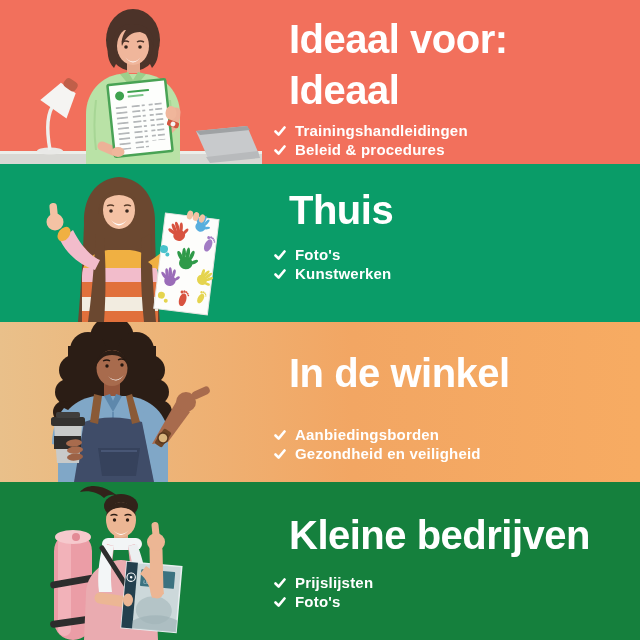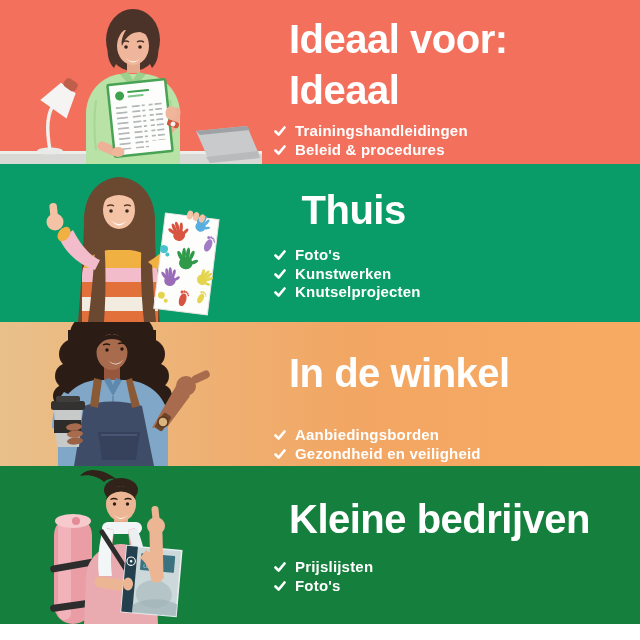--- a/index.html
+++ b/index.html
@@ -1,21 +1,21 @@
 <!DOCTYPE html>
 <html><head>
 <meta charset="utf-8">
 <style>
   html,body{margin:0;padding:0;background:#fff;}
   .poster{position:relative;width:640px;height:640px;overflow:hidden;
     font-family:"Liberation Sans","DejaVu Sans",sans-serif;color:#fff;}
   section{position:relative;overflow:hidden;}
   .s1{height:164px;background:#f2705c;}
   .s2{height:158px;background:#0a9c68;text-align:right;}
-  .s3{height:144px;background:linear-gradient(90deg,#e9c08a 0%,#f2a663 55%,#f7ab62 100%);}
+  .s3{height:160px;background:linear-gradient(90deg,#e9c08a 0%,#f2a663 55%,#f7ab62 100%);}
   .s4{height:158px;background:#15803d;}
   .illu{position:absolute;left:0;bottom:0;display:block;}
   .text{position:absolute;left:274px;top:0;}
   .title,.heading{font-size:40px;font-weight:700;letter-spacing:-0.5px;line-height:36px;margin:15px;}
   ul{list-style:none;margin:0;padding:0;display:flex;flex-direction:column;gap:2.5px;}
   li{display:flex;align-items:center;gap:9px;font-size:15px;font-weight:700;
      letter-spacing:0.2px;line-height:16px;}
   .check{flex:0 0 auto;display:block;}
   .s1 .text{top:6px;}  .s1 .heading{margin-top:14px;} .s1 ul{margin-top:5px;}
   .s2 .text{top:13px;} .s2 ul{margin-top:19px;}
@@ -200,26 +200,20 @@
           <svg class="check" width="12" height="12" viewBox="0 0 12 12">
               <polyline points="1.5,6.5 4.6,9.6 10.5,2.5" fill="none" stroke="#fff" stroke-width="2.6" stroke-linecap="round" stroke-linejoin="round"></polyline>
             </svg>
           <span>Foto's</span>
         </li>
         <li>
           <svg class="check" width="12" height="12" viewBox="0 0 12 12">
               <polyline points="1.5,6.5 4.6,9.6 10.5,2.5" fill="none" stroke="#fff" stroke-width="2.6" stroke-linecap="round" stroke-linejoin="round"></polyline>
             </svg>
           <span>Kunstwerken</span>
-        </li>
-        <li>
-          <svg class="check" width="12" height="12" viewBox="0 0 12 12">
-              <polyline points="1.5,6.5 4.6,9.6 10.5,2.5" fill="none" stroke="#fff" stroke-width="2.6" stroke-linecap="round" stroke-linejoin="round"></polyline>
-            </svg>
-          <span>Knutselprojecten</span>
         </li>
       </ul>
     </div>
   </section>
 
   <section class="s3">
     <svg class="illu" width="262" height="160" viewBox="0 0 262 160">
       <g>
         <g fill="#2b1d15">
           <circle cx="112" cy="16" r="22"></circle>

